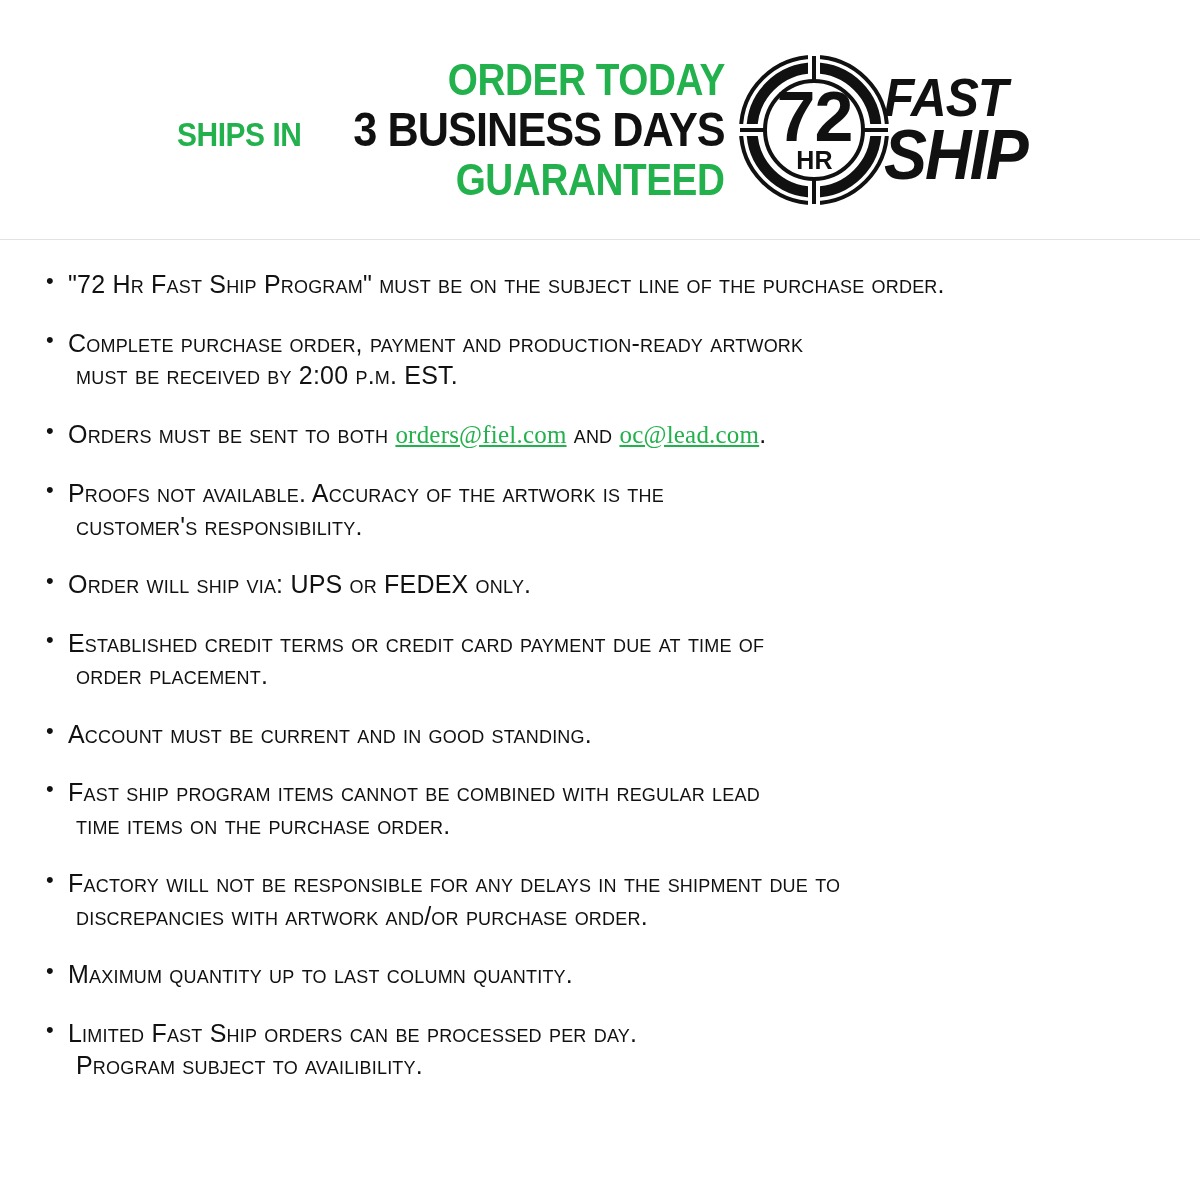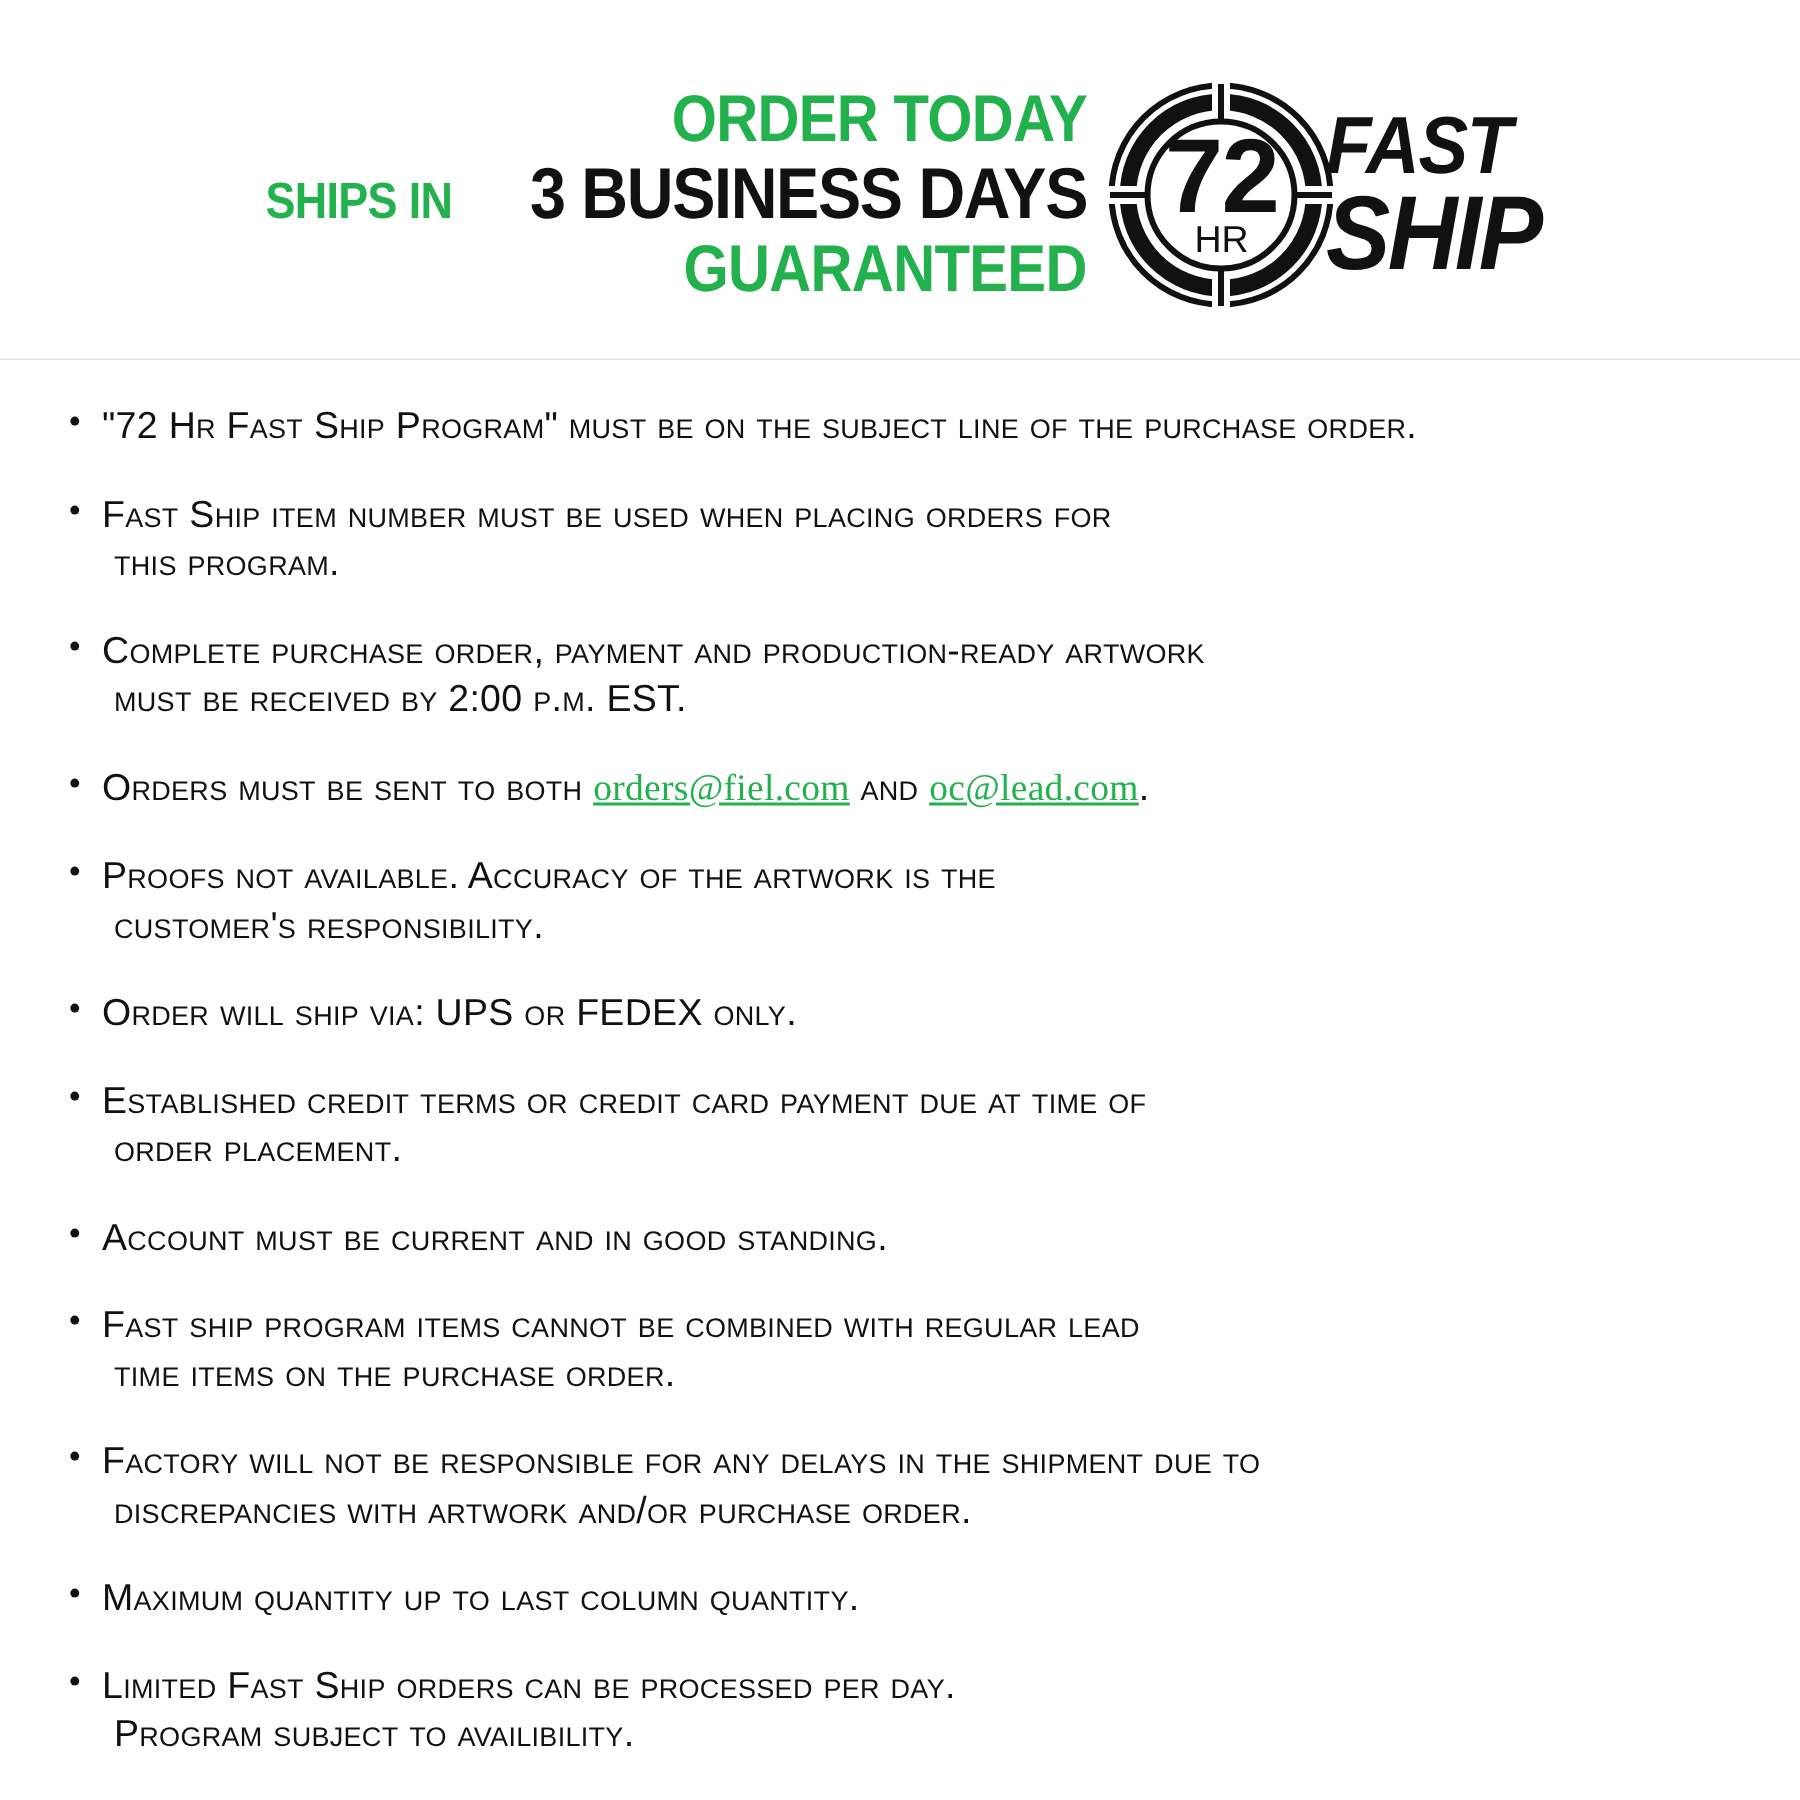--- a/index.html
+++ b/index.html
@@ -85,21 +85,21 @@
   }
   .badge-72 {
     font-size: 70px;
     font-weight: bold;
     color: #111;
     line-height: 0.88;
     letter-spacing: -1px;
   }
   .badge-hr {
     font-size: 25px;
-    font-weight: normal;
+    font-weight: bold;
     color: #111;
     line-height: 1;
     letter-spacing: 0px;
   }
   .fastship {
     display: flex;
     flex-direction: column;
     line-height: 0.92;
     margin-left: -6px;
   }
@@ -204,24 +204,20 @@
     </div>
   </div>
 
   <div class="content">
     <ul class="bullets">
 
       <li>
         <span>"72 Hr Fast Ship Program" must be on the subject line of the purchase order.</span>
       </li>
 
-      <li>
-        <span>Fast Ship item number must be used when placing orders for</span>
-        <span class="ln2">this program.</span>
-      </li>
 
       <li>
         <span>Complete purchase order, payment and production-ready artwork</span>
         <span class="ln2">must be received by 2:00 p.m. EST.</span>
       </li>
 
       <li>
         <span>Orders must be sent to both </span><a class="email" href="#">orders@fiel.com</a><span> and </span><a class="email" href="#">oc@lead.com</a><span class="plain">.</span>
       </li>
 

